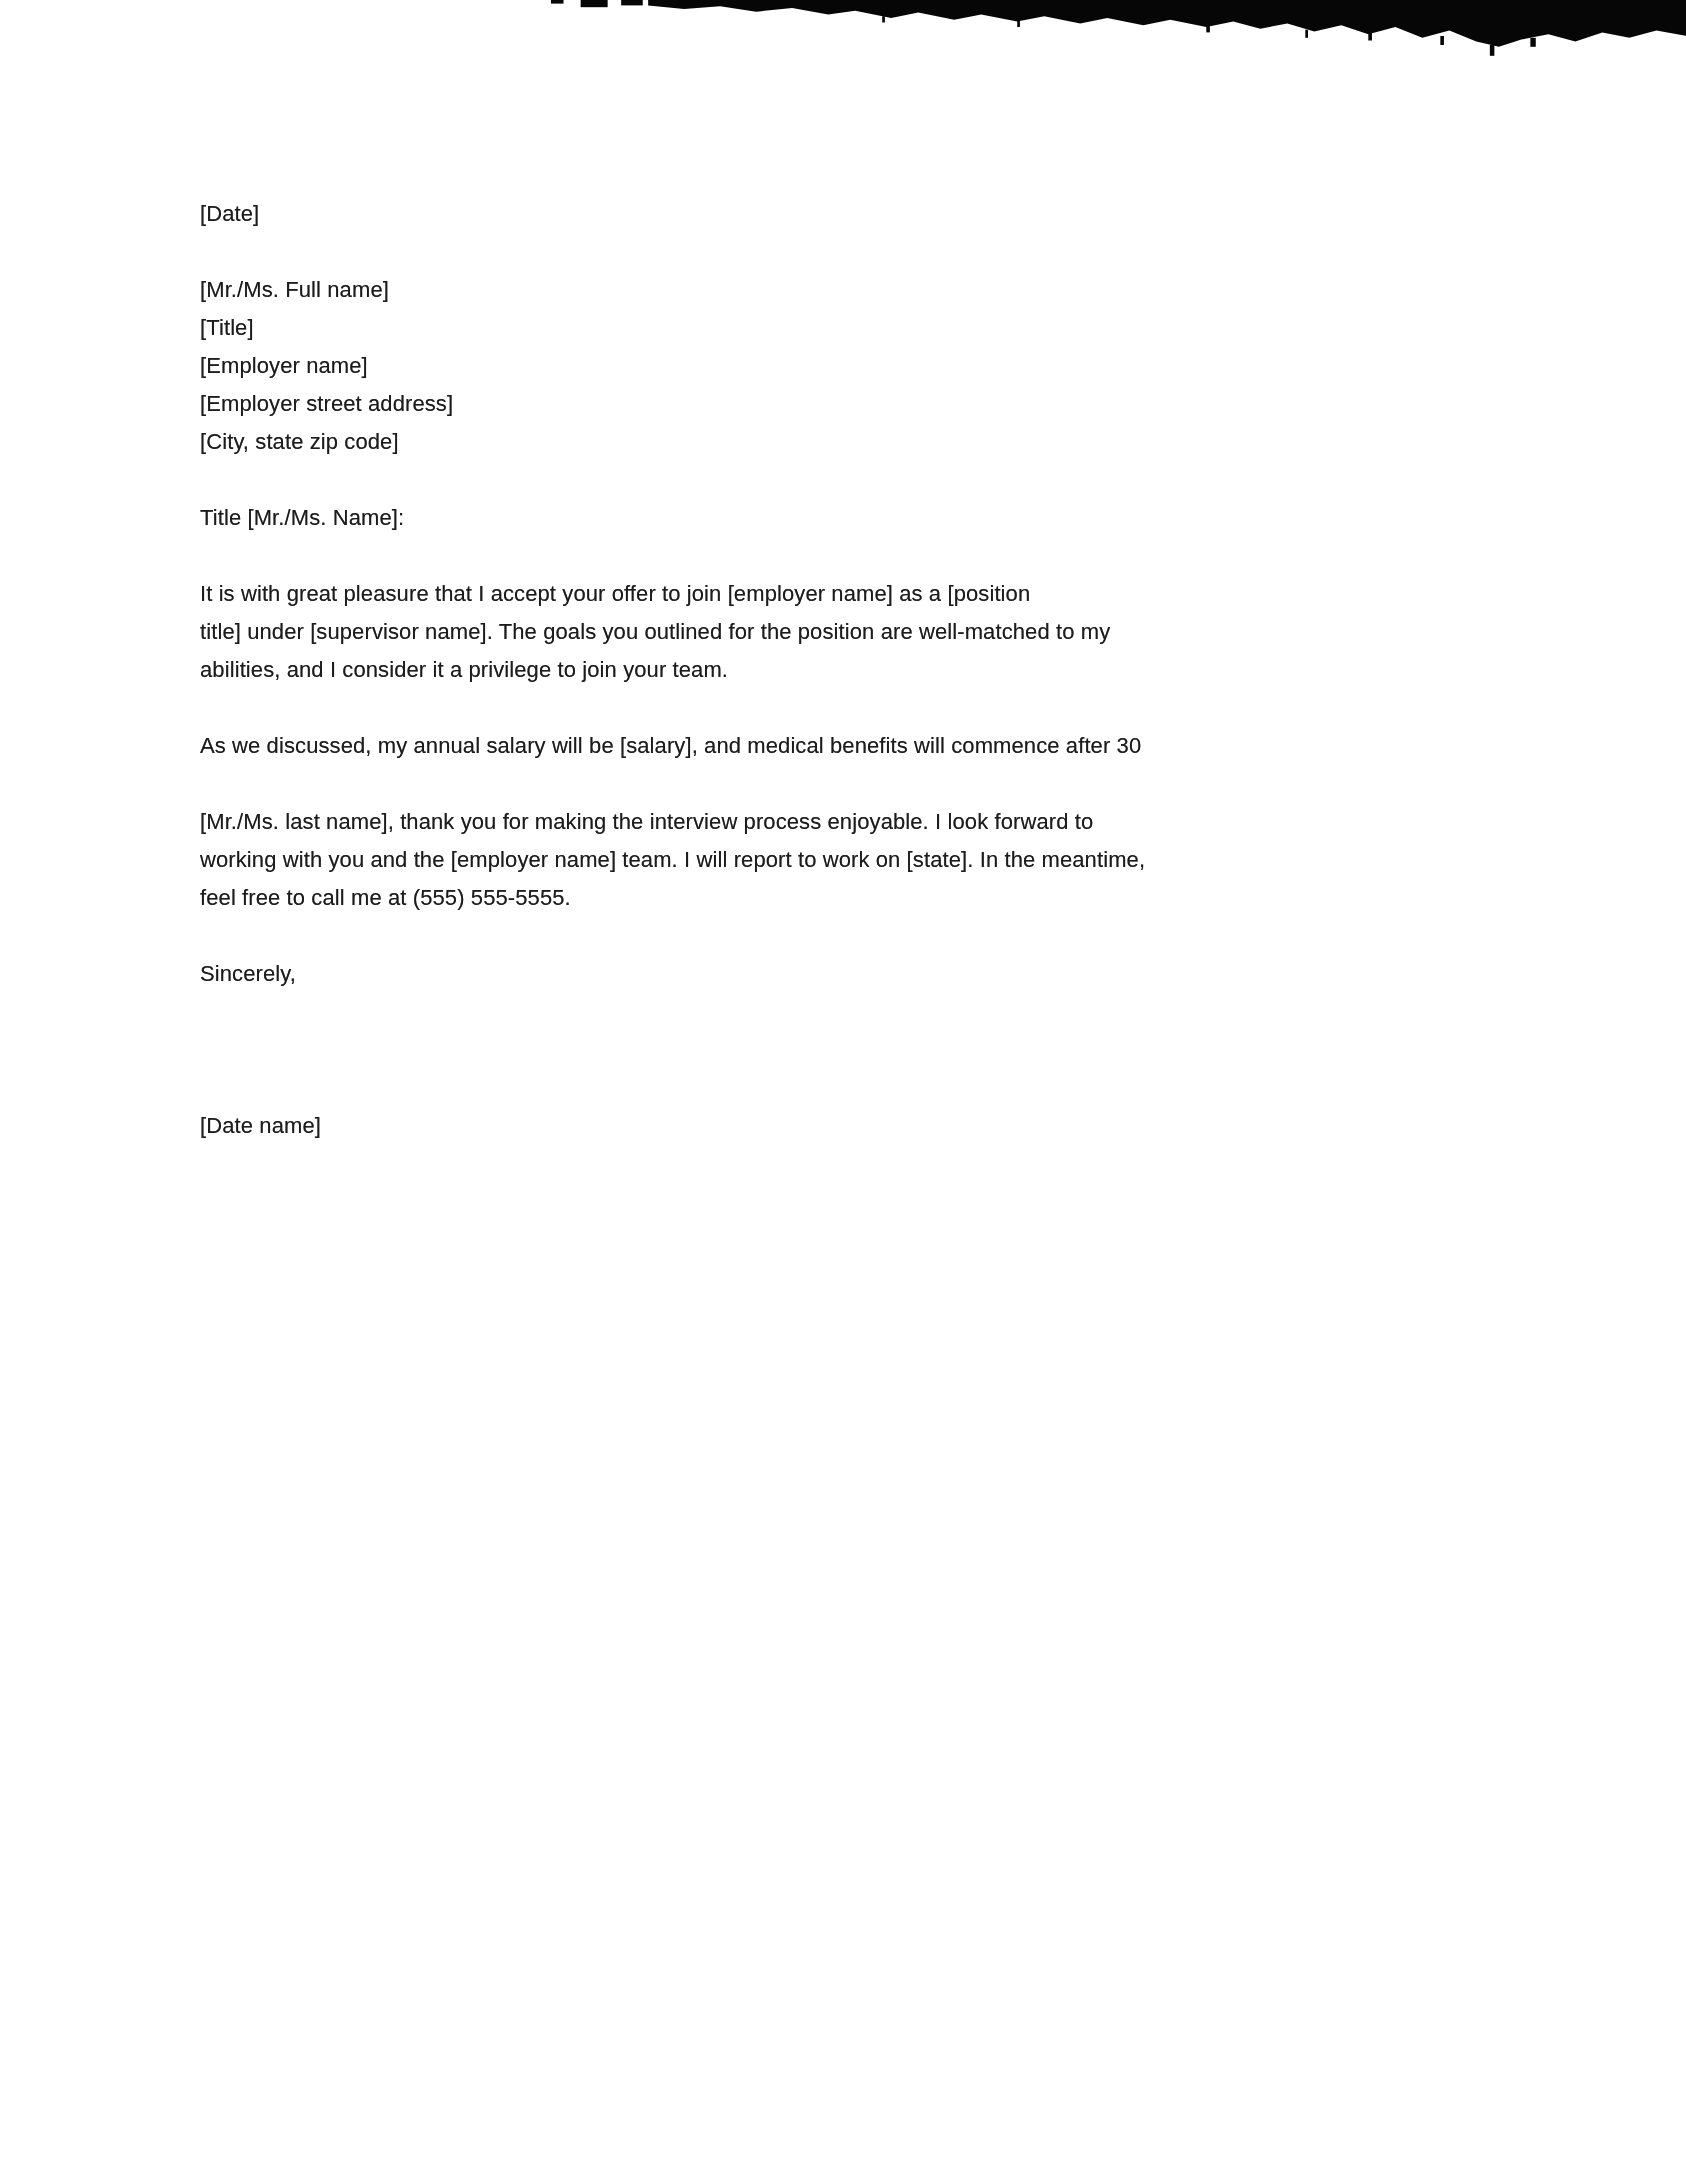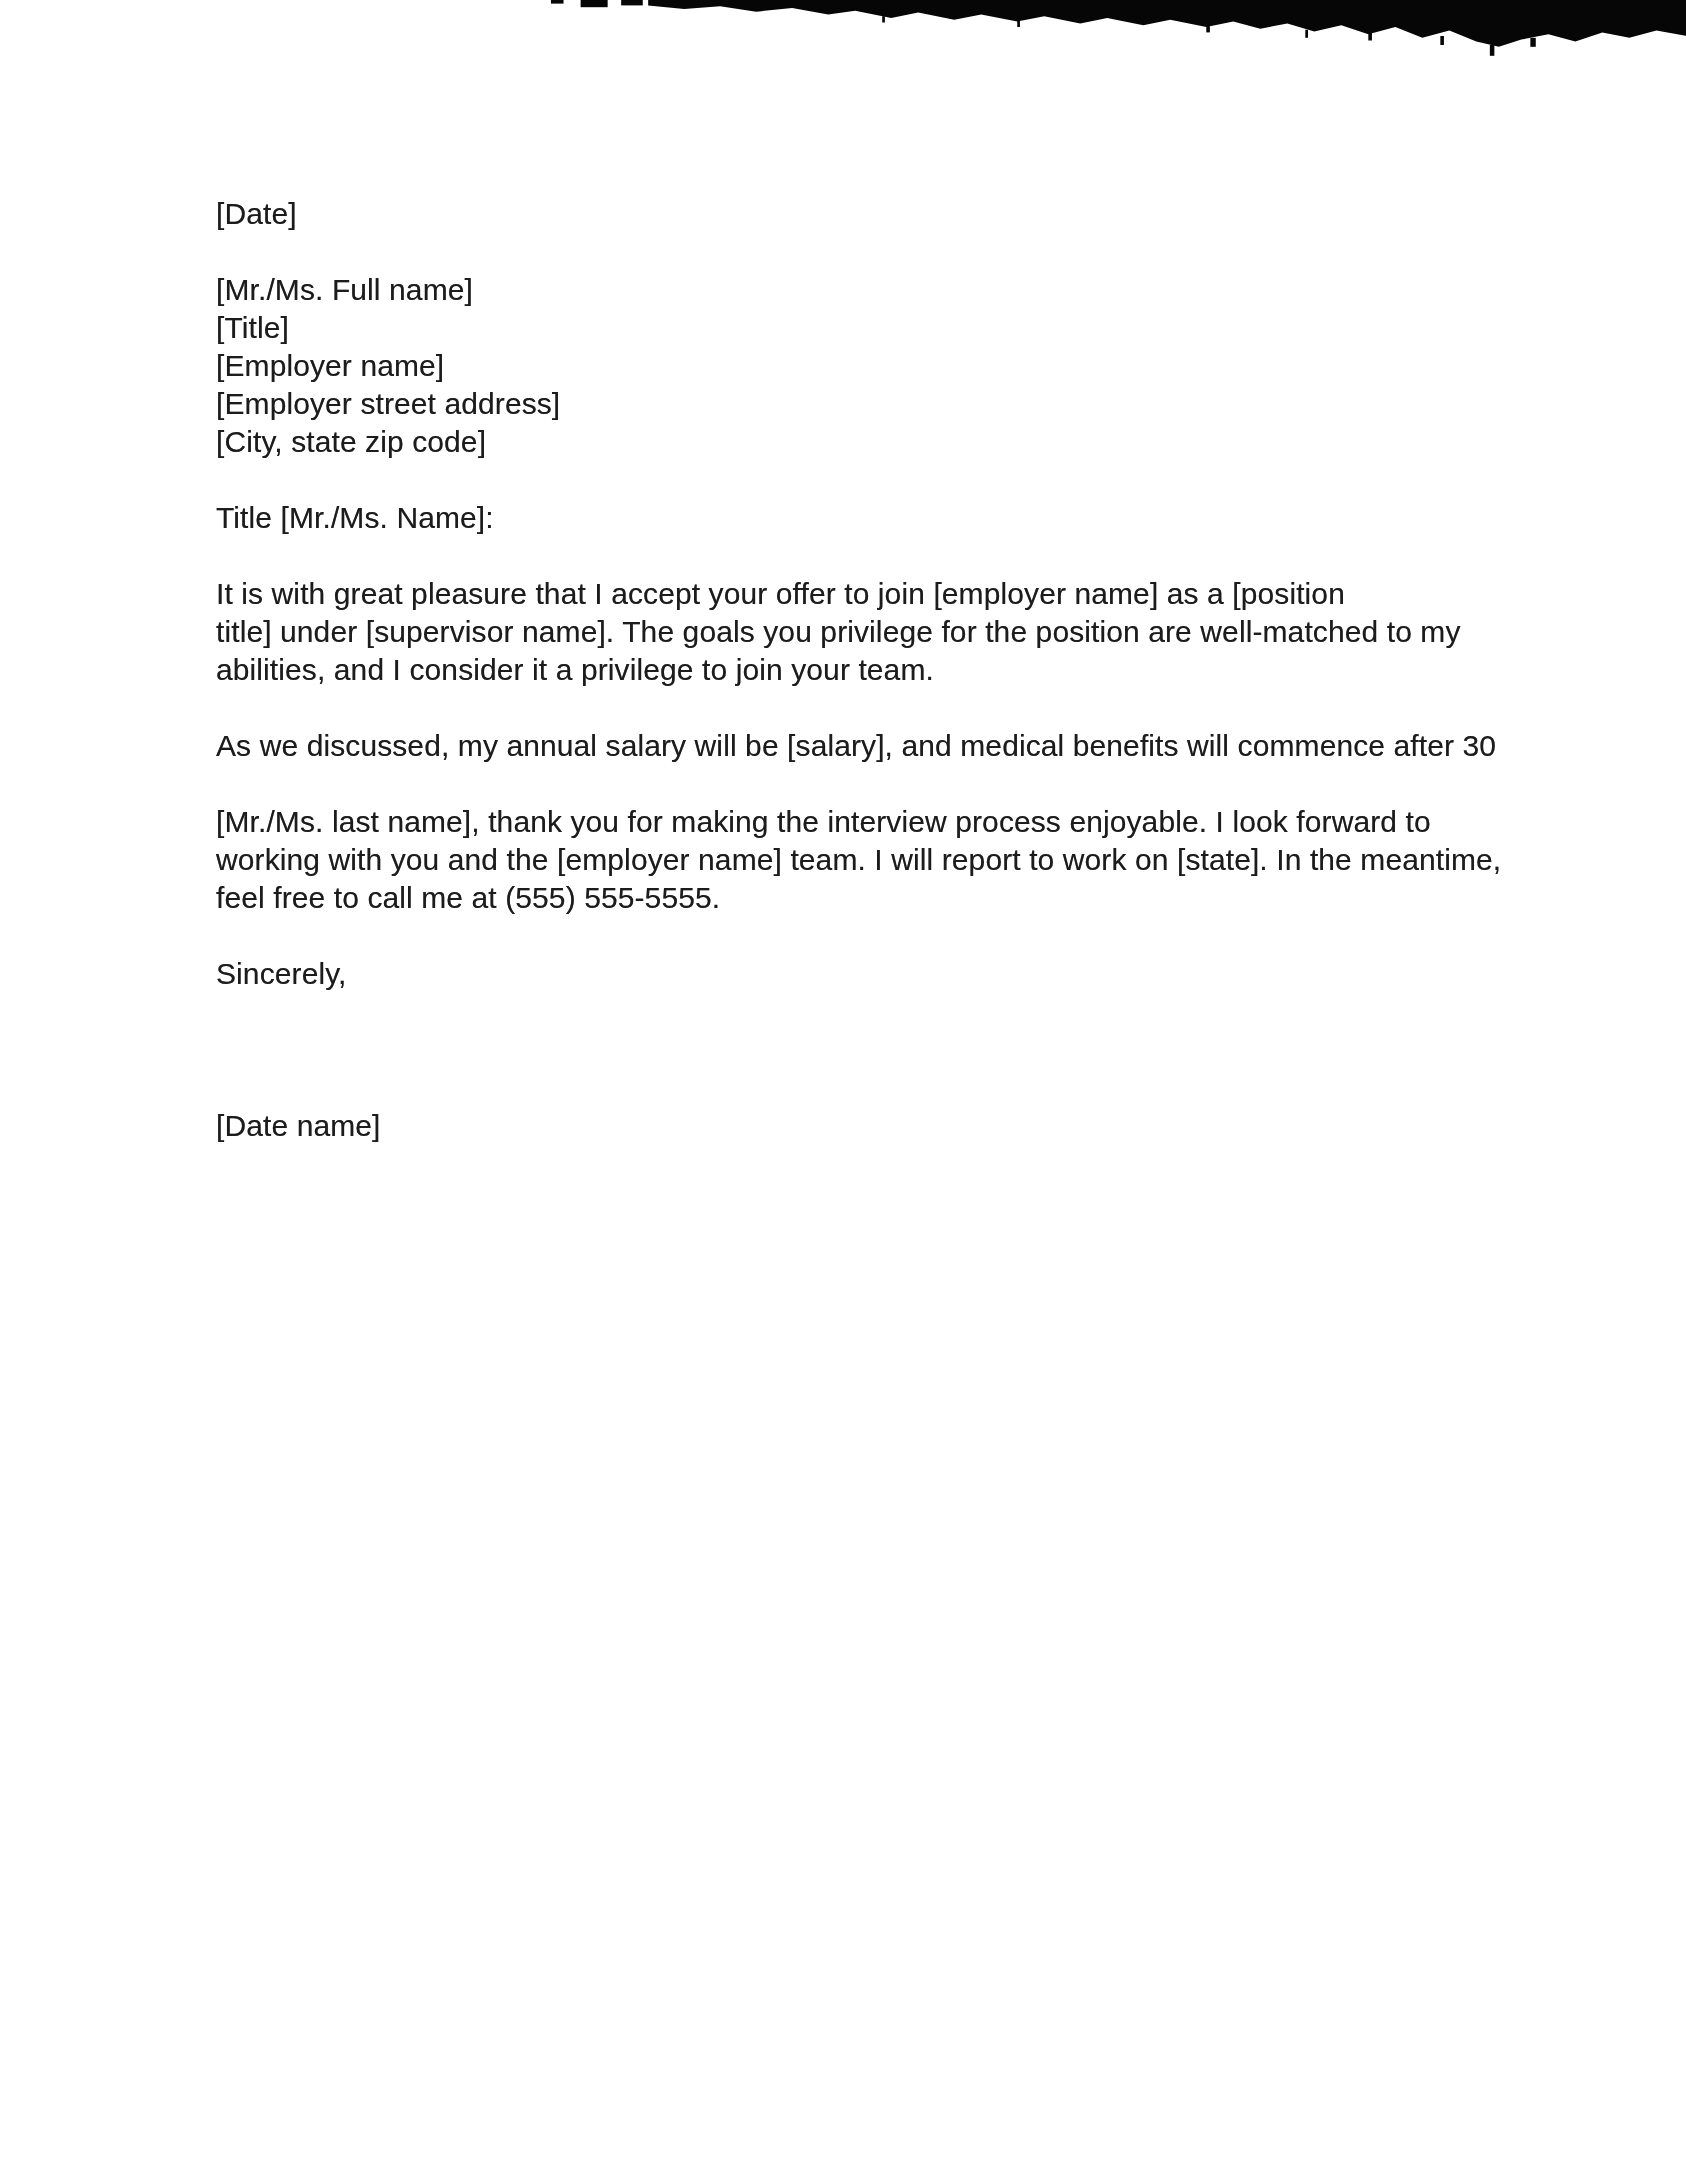--- a/index.html
+++ b/index.html
@@ -23,23 +23,23 @@
     position: absolute;
     top: 0;
     left: 0;
     width: 1687px;
     height: 63px;
     display: block;
   }
   .letter {
     position: absolute;
     top: 195px;
-    left: 216px;
+    left: 200px;
     width: 1314px;
-    font-size: 30px;
+    font-size: 22px;
     line-height: 38px;
     color: #1c1c1c;
     text-shadow: 0 0 0.5px rgba(25,25,25,0.55);
     letter-spacing: 0.1px;
   }
   .line {
     height: 38px;
     white-space: pre;
   }
   .spacer {
@@ -78,21 +78,21 @@
     <div class="line">[Employer name]</div>
     <div class="line">[Employer street address]</div>
     <div class="line">[City, state zip code]</div>
     <div class="spacer"></div>
 
     <div class="line">Title [Mr./Ms. Name]:</div>
     <div class="spacer"></div>
 
     <div>
       <div class="line">It is with great pleasure that I accept your offer to join [employer name] as a [position</div>
-      <div class="line">title] under [supervisor name]. The goals you privilege for the position are well-matched to my</div>
+      <div class="line">title] under [supervisor name]. The goals you outlined for the position are well-matched to my</div>
       <div class="line">abilities, and I consider it a privilege to join your team.</div>
     </div>
     <div class="spacer"></div>
 
     <div>
       <div class="line">As we discussed, my annual salary will be [salary], and medical benefits will commence after 30</div>
     </div>
     <div class="spacer"></div>
 
     <div>

